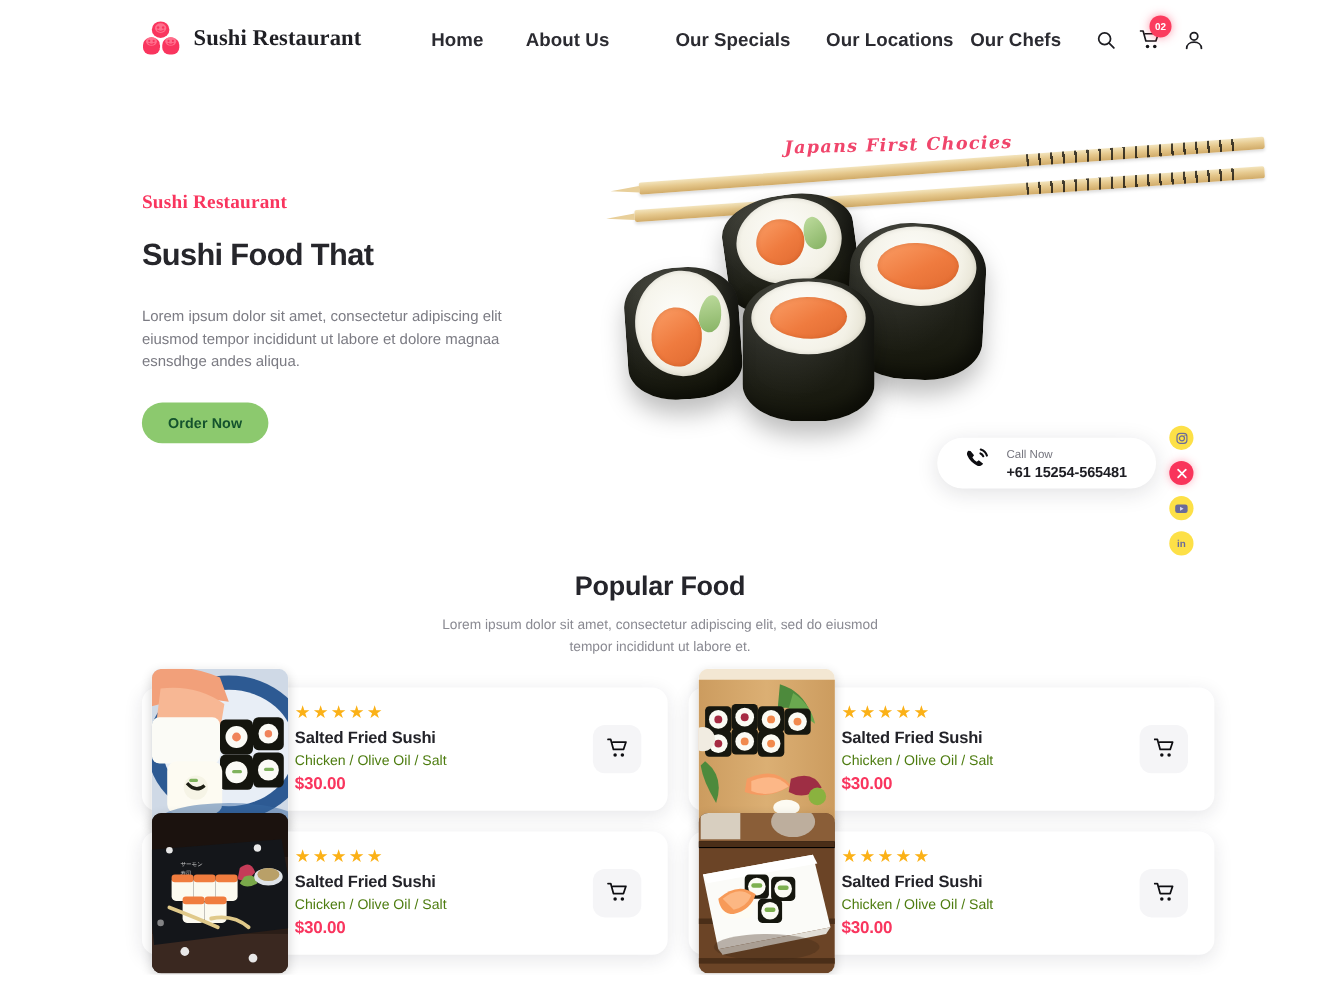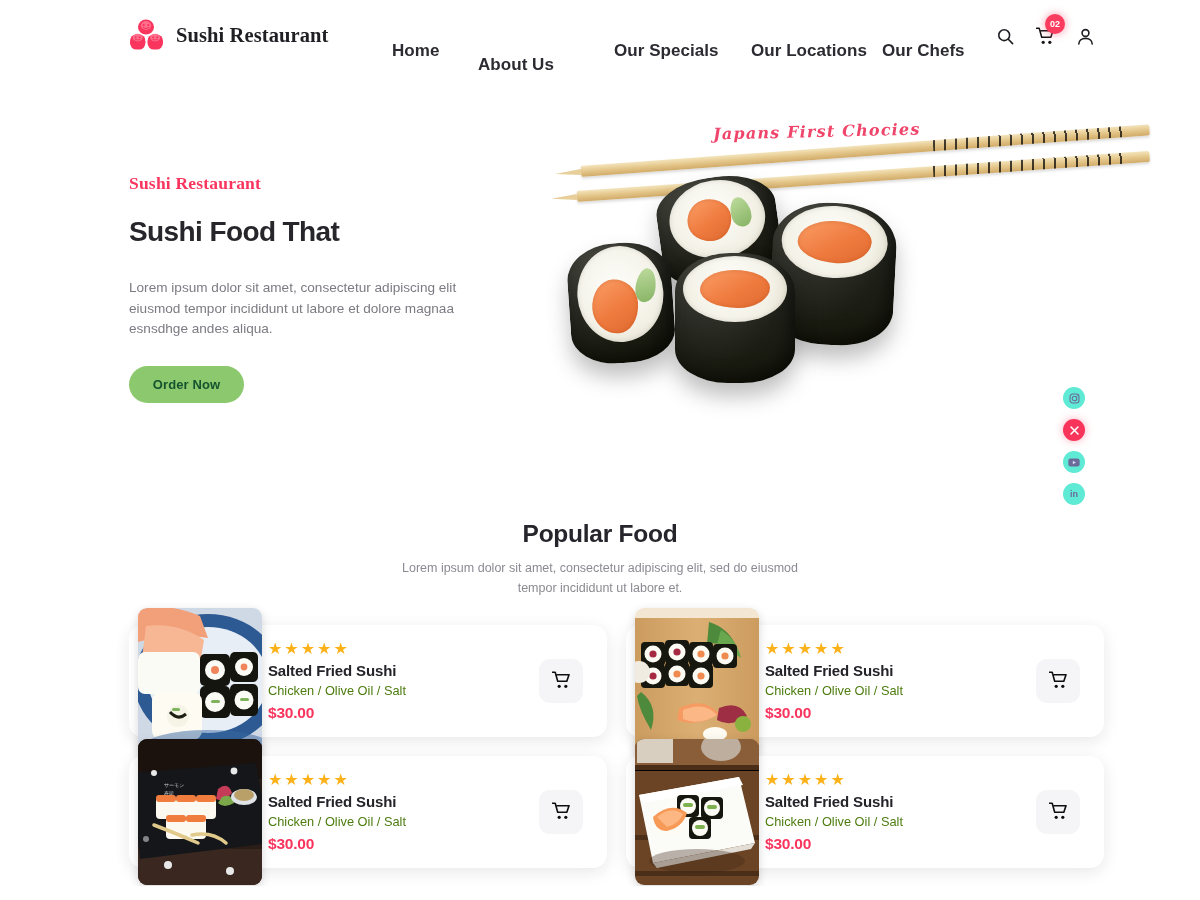--- a/index.html
+++ b/index.html
@@ -62,21 +62,21 @@
   }
   .nav-item {
     font-size: 17px;
     font-weight: 600;
     color: #2b2b31;
     letter-spacing: 0.05px;
     cursor: pointer;
     white-space: nowrap;
   }
   .nav-item:nth-child(1){ width: 86px; }
-  .nav-item:nth-child(2){ width: 136px; margin-top: 28px; }
+  .nav-item:nth-child(2){ width: 136px; }
   .nav-item:nth-child(3){ width: 137px; }
   .nav-item:nth-child(4){ width: 131px; }
   .nav-item:nth-child(5){ width: 121px; }
 
   .header-actions {
     position: absolute;
     right: 104px;
     top: 25px;
     display: flex;
     align-items: center;
@@ -266,21 +266,21 @@
   .contact-value { font-size: 13.2px; font-weight: 700; color: #1d1d23; line-height: 16px; letter-spacing: -0.1px; }
 
   .socials {
     position: absolute;
     left: 508px; top: 317px;
     display: flex; flex-direction: column; gap: 10px;
   }
   .social {
     width: 22px; height: 22px;
     border-radius: 50%;
-    background: #5eead4;
+    background: #fde047;
     display: flex; align-items: center; justify-content: center;
     cursor: pointer;
   }
   .social.x { background: #F9345B; box-shadow: 0 0 8px rgba(249,52,91,0.4); }
   .social-txt { font-size: 9px; font-weight: 700; color: #6B6B9A; }
 
   
   .section { position: absolute; top: 520px; left: 0; width: 1200px; }
   .section-title {
     text-align: center;
@@ -462,20 +462,33 @@
               <span class="fill-cuke"></span>
             </div>
         </div>
         <div class="roll roll3">
           <div class="roll-top">
               <span class="fill-salmon"></span>
             </div>
         </div>
       </div>
 
+      <div class="contact-card call">
+        <span>
+          <svg width="23" height="23" viewBox="0 0 23 23" fill="none" stroke="#0e0e12" stroke-width="1.9" stroke-linecap="round">
+            <path d="M4.3 2.8c-1.2 1.2-1.6 2.8-.9 4.4 1.7 4 5.1 7.4 9.1 9.1 1.6.7 3.2.3 4.4-.9l.9-.9-4-3.2-1.9 1.5c-1.6-1-2.9-2.3-3.9-3.9L9.5 6.9 6.3 2.9z" fill="#0e0e12" stroke="none"></path>
+            <path d="M15.3 5.2a4.6 4.6 0 0 1 2.6 2.6"></path>
+              <path d="M15.6 1.6a8.4 8.4 0 0 1 5.6 5.6"></path>
+          </svg>
+        </span>
+        <span>
+          <span class="contact-label">Call Now</span><br>
+          <span class="contact-value">+61 15254-565481</span>
+        </span>
+      </div>
 
 
       <div class="socials">
         <span class="social">
           <svg width="11" height="11" viewBox="0 0 12 12" fill="none" stroke="#6B6B9A" stroke-width="1.2">
             <rect x="1.1" y="1.1" width="9.8" height="9.8" rx="3"></rect>
               <circle cx="6" cy="6" r="2.5"></circle>
               <circle cx="9" cy="3" r="0.65" fill="#6B6B9A" stroke="none"></circle>
           </svg>
         </span>

